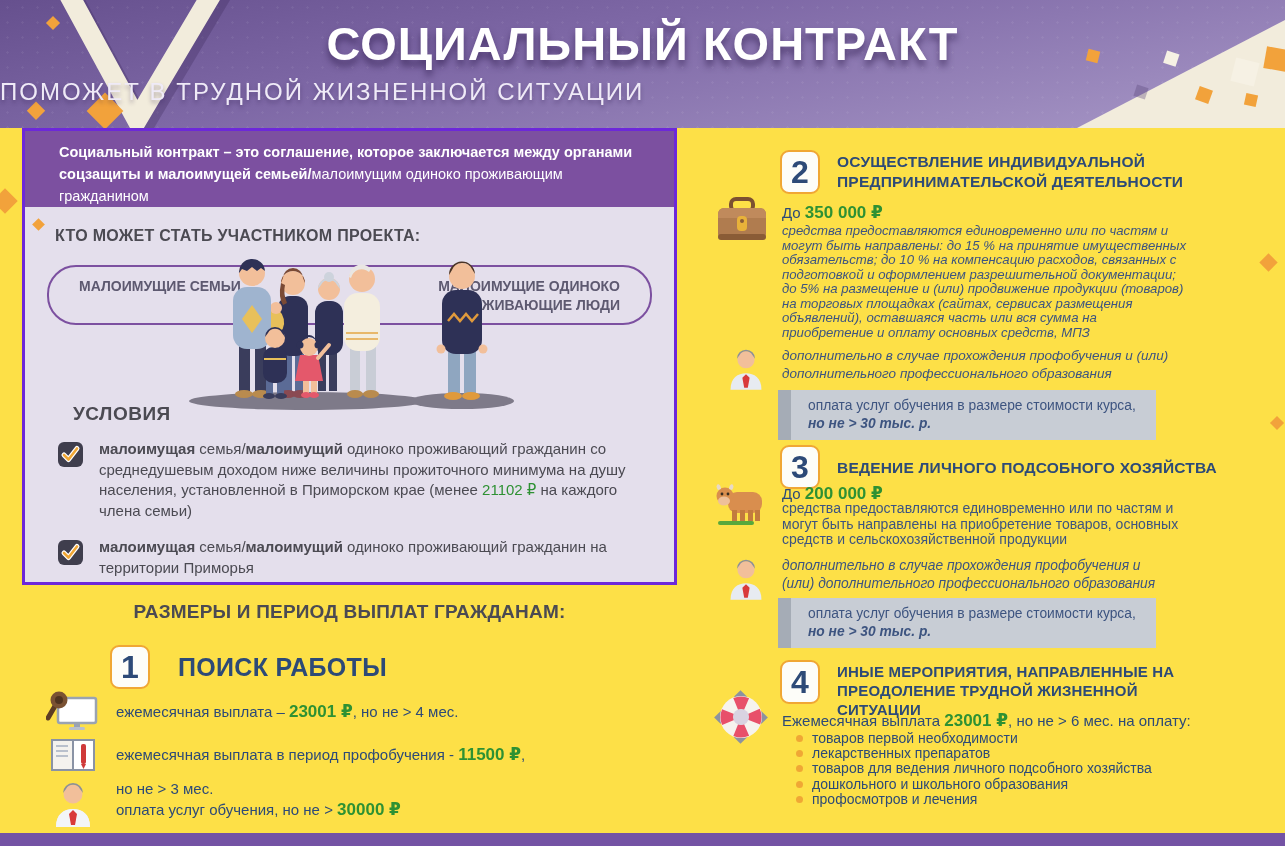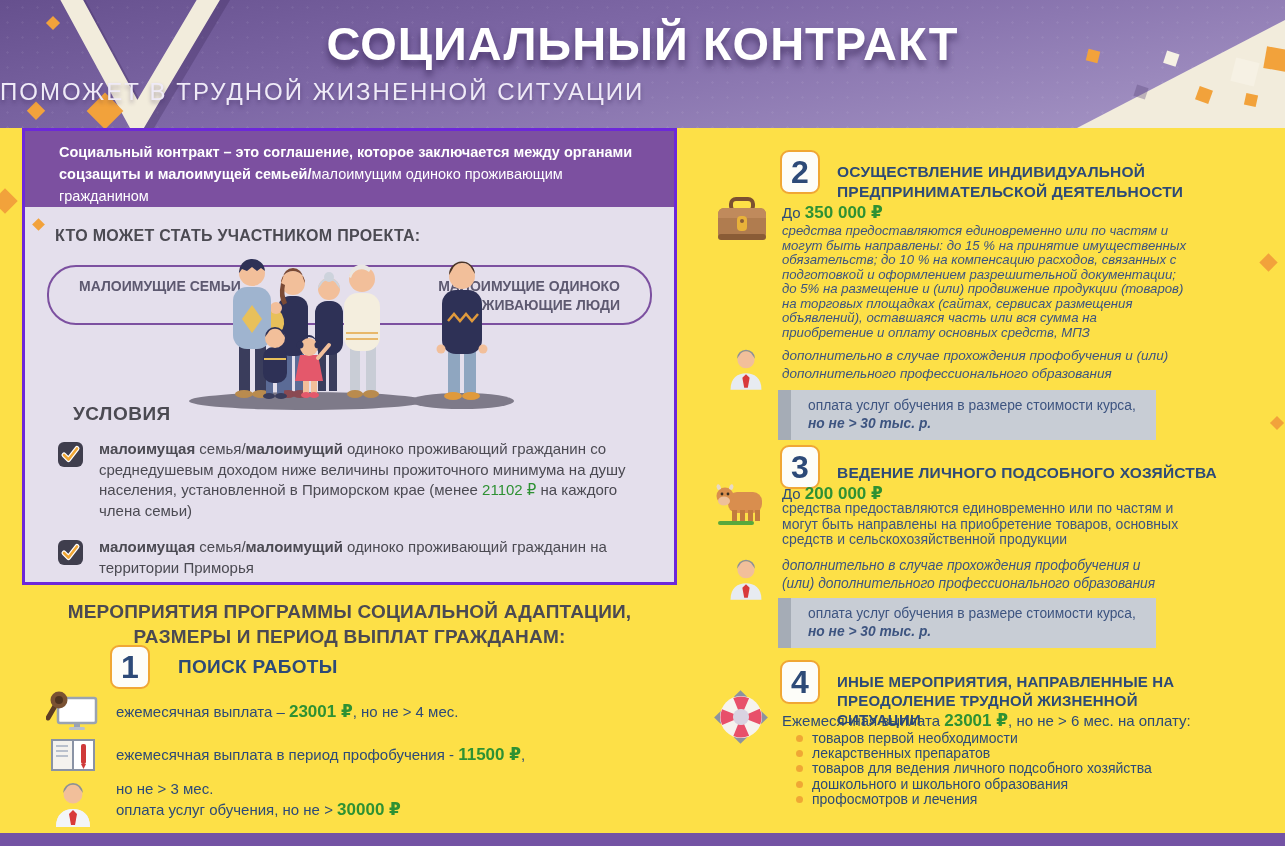--- a/index.html
+++ b/index.html
@@ -58,28 +58,28 @@
   .money{color:#2e9133;font-weight:bold;}
   
   .program-heading{position:absolute;left:22px;top:599px;width:655px;text-align:center;
     font-size:19px;font-weight:bold;color:#4b4a52;line-height:1.32;letter-spacing:.2px;}
   .numbox{
     width:40px;height:44px;background:#fdfdf9;border:2px solid #f0a735;border-radius:9px;
     color:#2d4a77;font-size:32px;font-weight:bold;display:flex;align-items:center;justify-content:center;
     box-sizing:border-box;flex:0 0 auto;
   }
   .s1-head{position:absolute;left:110px;top:645px;display:flex;align-items:center;gap:28px;}
-  .sec-title{font-size:19px;font-weight:bold;color:#2d4a77;letter-spacing:.3px;}
+  .sec-title{font-size:25px;font-weight:bold;color:#2d4a77;letter-spacing:.3px;}
   .s1-row{position:absolute;left:42px;display:flex;align-items:center;gap:12px;}
   .s1-icon{width:62px;display:flex;justify-content:center;flex:0 0 auto;}
   .row-text{font-size:15px;color:#2d4a77;line-height:1.35;}
   .row-text .money{font-size:17px;}
   
   .sec-head{position:absolute;display:flex;gap:17px;align-items:flex-start;}
-  .sec-head .title{font-size:15.5px;font-weight:bold;color:#2d4a77;line-height:1.28;letter-spacing:.2px;margin-top:12px;}
+  .sec-head .title{font-size:15.5px;font-weight:bold;color:#2d4a77;line-height:1.28;letter-spacing:.2px;margin-top:2px;}
   .sec-head.center{align-items:center;}
   .side-icon{position:absolute;}
   .amount-line{position:absolute;font-size:15px;color:#2d4a77;}
   .amount-line .money{font-size:17px;}
   .body-text{position:absolute;margin:0;color:#3d5480;}
   .italic{font-style:italic;}
   .note-box{
     position:absolute;box-sizing:border-box;background:#c8cdd5;border-left:13px solid #a5acb6;
     padding:7px 10px 7px 17px;color:#3d5480;font-size:13.8px;line-height:1.32;
   }
@@ -245,21 +245,20 @@
               <path d="M7 14 L11.5 18.5 L20 7.5" stroke="#ffffff" stroke-width="5" fill="none" stroke-linecap="round" stroke-linejoin="round"></path>
               <path d="M7 14 L11.5 18.5 L20 7.5" stroke="#f0a735" stroke-width="2.6" fill="none" stroke-linecap="round" stroke-linejoin="round"></path>
             </svg>
         </span>
         <p class="cond-text"><span class="b">малоимущая</span><span> семья/</span><span class="b">малоимущий</span><span> одиноко проживающий гражданин на территории Приморья</span></p>
       </div>
     </div>
   </div>
 
   <div class="program-heading">
-    <div>МЕРОПРИЯТИЯ ПРОГРАММЫ СОЦИАЛЬНОЙ АДАПТАЦИИ,</div>
     <div>РАЗМЕРЫ И ПЕРИОД ВЫПЛАТ ГРАЖДАНАМ:</div>
   </div>
 
   <div class="s1-head">
     <div class="numbox">1</div>
     <div class="sec-title">ПОИСК РАБОТЫ</div>
   </div>
 
   <div class="s1-row" style="top:686px;">
     <span class="s1-icon">

